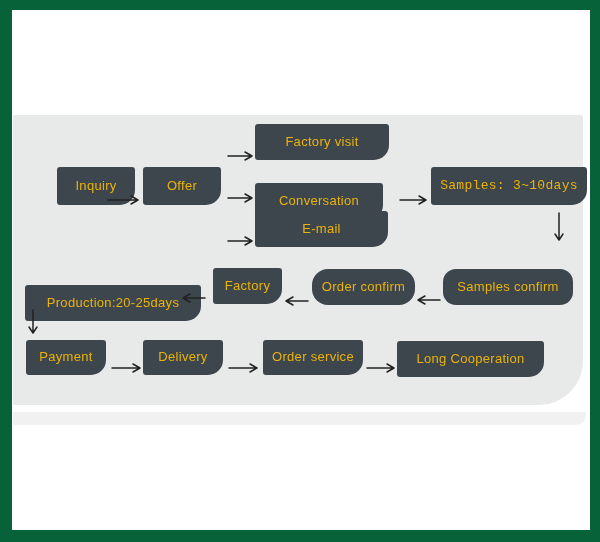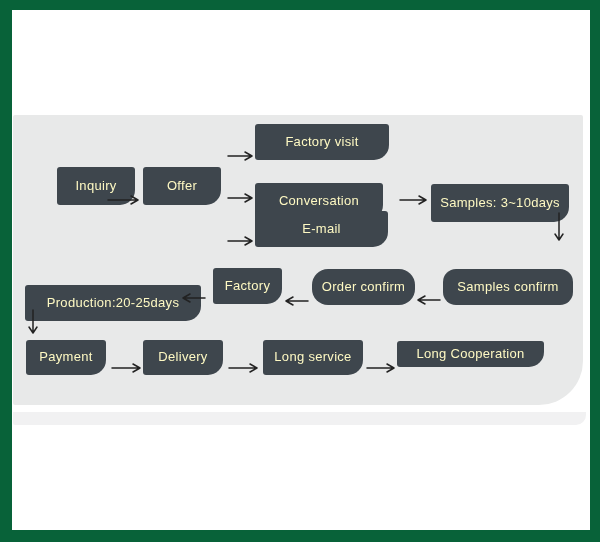--- a/index.html
+++ b/index.html
@@ -25,21 +25,21 @@
   .panel-sliver{
     position:absolute;
     left:13px;top:412px;
     width:573px;height:13px;
     background:#f1f1f2;
     border-radius:0 0 10px 2px;
   }
   .node{
     position:absolute;
     background:#3e464d;
-    color:#fef9c3;
+    color:#eab308;
     display:flex;align-items:center;justify-content:center;
     font-size:13px;
     letter-spacing:0.3px;
     white-space:nowrap;
     border-radius:3px 3px 15px 3px;
     box-sizing:border-box;
     padding-bottom:2px;
   }
   .arrows{
     position:absolute;left:0;top:0;
@@ -61,31 +61,31 @@
   <div class="inner">
 
     <div class="panel" style="left:1px;top:105px;"></div>
     <div class="panel-sliver" style="left:1px;top:402px;"></div>
 
     <div class="node" style="left:13px;  top:157px; width:78px;  height:38px;margin-left:32px;">Inquiry</div>
     <div class="node" style="left:131px; top:157px; width:78px;  height:38px;">Offer</div>
     <div class="node" style="left:243px; top:114px; width:134px; height:36px;">Factory visit</div>
     <div class="node" style="left:243px; top:173px; width:128px; height:37px;">Conversation</div>
     <div class="node" style="left:243px; top:201px; width:133px; height:36px;">E-mail</div>
-    <div class="node" style="left:419px; top:174px; width:138px; height:38px;">Samples: 3~10days</div>
+    <div class="node" style="left:419px; top:157px; width:156px; height:38px;font-family:Liberation Mono, monospace;">Samples: 3~10days</div>
 
     <div class="node" style="left:13px;  top:275px; width:176px; height:36px;">Production:20-25days</div>
     <div class="node" style="left:201px; top:258px; width:69px;  height:36px;">Factory</div>
     <div class="node" style="left:300px; top:259px; width:103px; height:36px;border-radius:16px;">Order confirm</div>
     <div class="node" style="left:431px; top:259px; width:130px; height:36px;border-radius:13px;">Samples confirm</div>
 
     <div class="node" style="left:14px;  top:330px; width:80px;  height:35px;">Payment</div>
     <div class="node" style="left:131px; top:330px; width:80px;  height:35px;">Delivery</div>
-    <div class="node" style="left:251px; top:330px; width:100px; height:35px;">Long service</div>
-    <div class="node" style="left:385px; top:331px; width:147px; height:26px;">Long Cooperation</div>
+    <div class="node" style="left:251px; top:330px; width:100px; height:35px;">Order service</div>
+    <div class="node" style="left:385px; top:331px; width:147px; height:36px;">Long Cooperation</div>
 
     <svg class="arrows" viewBox="0 0 600 542">
       <g>
         <path d="M96,190 L125,190 M119,186 L126,190 M119,194 L126,190"></path>
       </g>
       <g>
         <path d="M216,146 L239,146 M233,142 L240,146 M233,150 L240,146"></path>
       </g>
       <g>
         <path d="M216,188 L239,188 M233,184 L240,188 M233,192 L240,188"></path>

